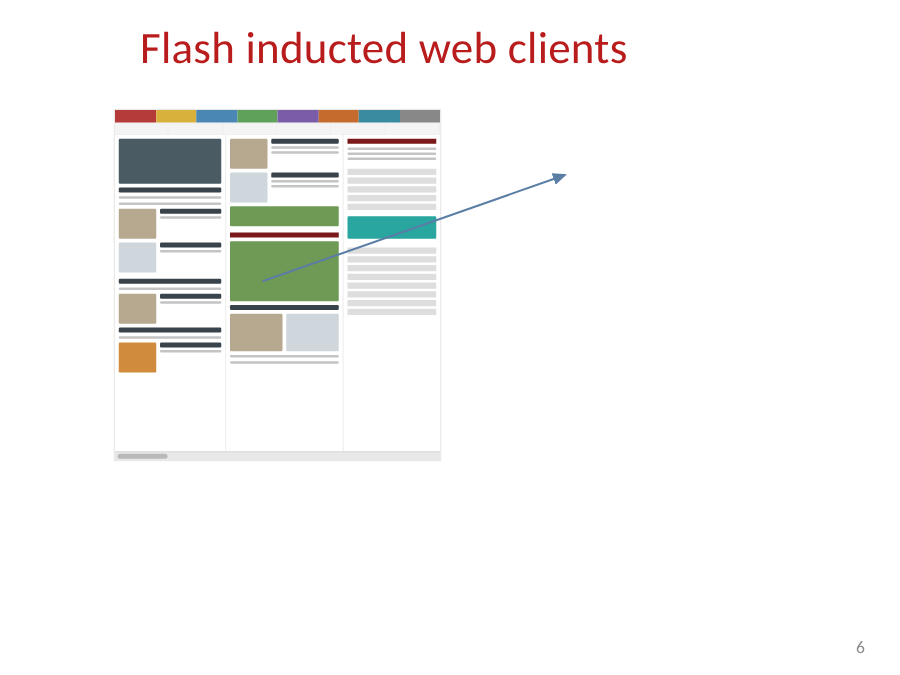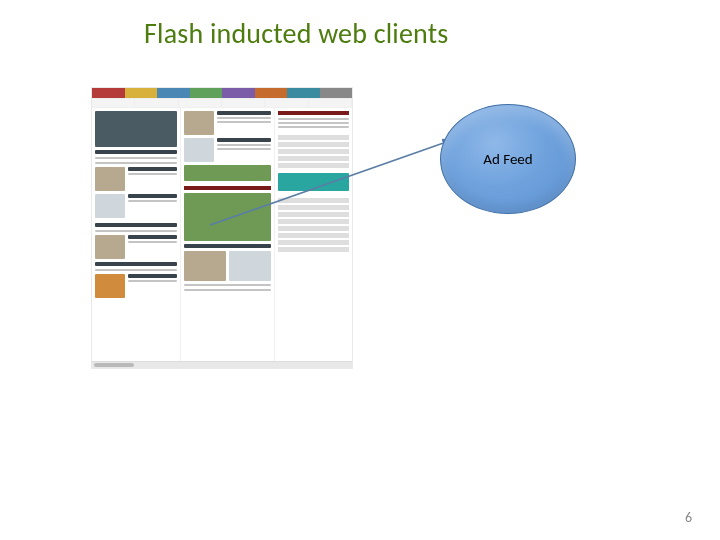--- a/index.html
+++ b/index.html
@@ -14,24 +14,23 @@
   }
   .slide {
     position: relative;
     width: 720px;
     height: 540px;
   }
   .title {
     position: absolute;
     top: 16px;
     left: 112px;
-    font-size: 28px;
-    color: #4d7c0f;
+    font-size: 36px;
+    color: #b91c1c;
     letter-spacing: 0.2px;
-    margin-left: 32px;
   }
   .page-number {
     position: absolute;
     bottom: 14px;
     right: 28px;
     font-size: 14px;
     color: #888;
   }
   
   .webshot {
@@ -301,18 +300,15 @@
 
   <svg class="arrow-svg">
     <defs>
       <marker id="arrowhead" markerWidth="8" markerHeight="8" refX="6" refY="3" orient="auto">
         <path d="M0,0 L7,3 L0,6 Z" fill="#5a7da6"></path>
       </marker>
     </defs>
     <line x1="210" y1="225" x2="452" y2="140" stroke="#5a7da6" stroke-width="1.6" marker-end="url(#arrowhead)"></line>
   </svg>
 
-  <div class="bubble">
-    <span class="bubble-label">Ad Feed</span>
-  </div>
 
   <div class="page-number">6</div>
 </div>
 
 </body></html>

